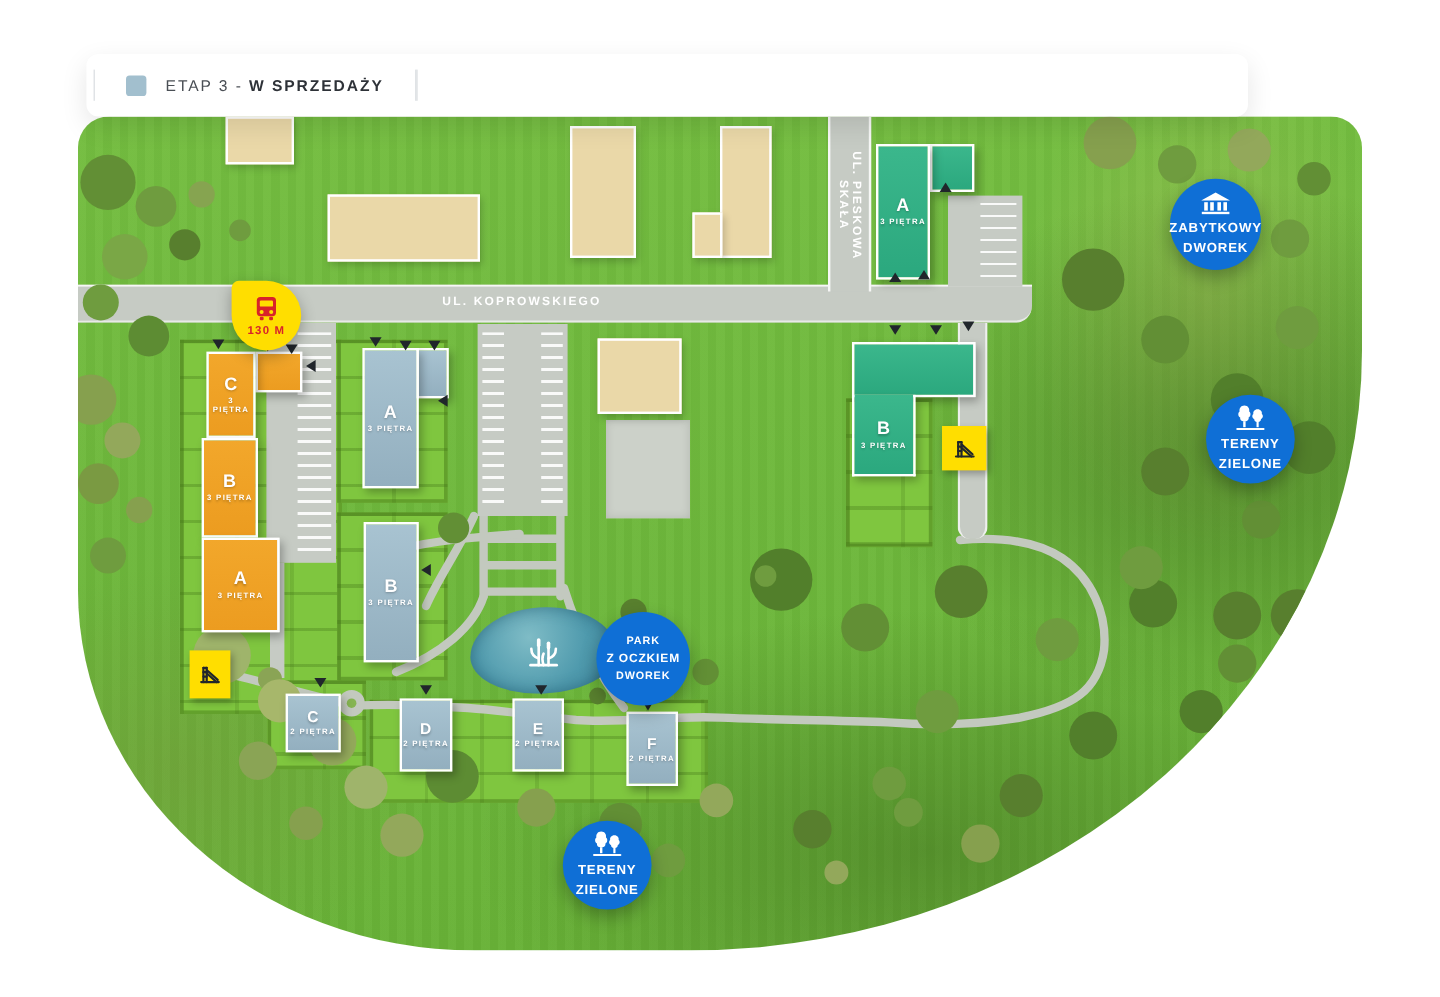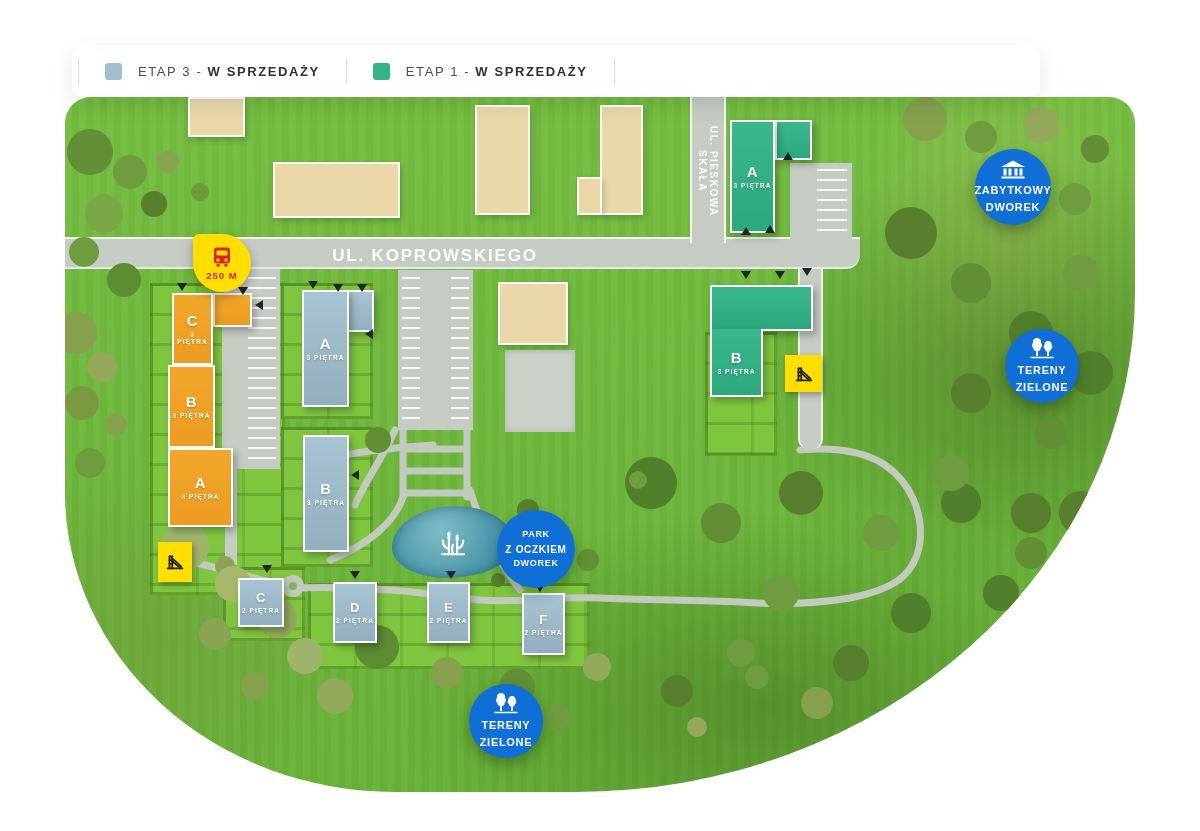--- a/index.html
+++ b/index.html
@@ -26,21 +26,21 @@
       repeating-linear-gradient(90deg, rgba(255,255,255,.025) 0 7px, rgba(0,0,0,.025) 7px 14px),
       linear-gradient(180deg,#74bd40,#68b237);}
 
   .abs{position:absolute;box-sizing:border-box;}
 
   
   .road{background:#c6cbc4;}
   .curbT{border-top:2px solid rgba(255,255,255,.85);}
   .curbB{border-bottom:2px solid rgba(255,255,255,.6);}
   .curbLR{border-left:2px solid rgba(255,255,255,.85);border-right:2px solid rgba(255,255,255,.85);}
-  .roadlabel{color:#fff;font-weight:700;letter-spacing:1.8px;font-size:17px;text-align:center;}
+  .roadlabel{color:#fff;font-weight:700;letter-spacing:1.8px;font-size:10px;text-align:center;}
   .stalls{background:repeating-linear-gradient(to bottom,#fff 0 2px,transparent 2px 10px);opacity:.9;}
 
   
   .garden{background:#7fc63f;outline:3px solid rgba(66,116,22,.45);outline-offset:-3px;
     background-image:
       repeating-linear-gradient(to bottom, rgba(58,105,18,.28) 0 3px, transparent 3px 30px),
       repeating-linear-gradient(to right, rgba(58,105,18,.18) 0 3px, transparent 3px 46px);}
 
   
   .bld{border:2px solid #fff;display:flex;flex-direction:column;align-items:center;justify-content:center;
@@ -82,24 +82,20 @@
 </head>
 <body>
 
 <div class="legend">
   <div class="sep"></div>
   <div class="legend-item">
     <span class="swatch" style="background:#A2BFCE"></span>
     <span class="legend-text"><span>ETAP 3 - </span><b>W SPRZEDAŻY</b></span>
   </div>
   <div class="sep"></div>
-  <div class="legend-item">
-    <span class="swatch" style="background:#35B287"></span>
-    <span class="legend-text"><span>ETAP 1 - </span><b>W SPRZEDAŻY</b></span>
-  </div>
   <div class="sep"></div>
 </div>
 
 <div class="map">
 
   <div class="abs garden" style="left:85px;top:186px;width:135px;height:312px;z-index:1;"></div>
   <div class="abs garden" style="left:216px;top:186px;width:92px;height:136px;z-index:1;"></div>
   <div class="abs garden" style="left:216px;top:330px;width:92px;height:140px;z-index:1;"></div>
   <div class="abs garden" style="left:158px;top:470px;width:82px;height:74px;z-index:1;"></div>
   <div class="abs garden" style="left:243px;top:486px;width:282px;height:86px;z-index:1;"></div>
@@ -273,21 +269,21 @@
 
   <div class="abs busbadge" style="left:128px;top:137px;width:58px;height:58px;">
     <svg width="24" height="24" viewBox="0 0 24 24">
       <rect x="4" y="2.5" width="16" height="16" rx="3" fill="#D8232A"></rect>
       <rect x="6.5" y="5.5" width="11" height="5" rx="1" fill="#FFDE00"></rect>
       <circle cx="8" cy="15" r="1.7" fill="#FFDE00"></circle>
         <circle cx="16" cy="15" r="1.7" fill="#FFDE00"></circle>
       <rect x="6.5" y="19" width="3.2" height="2.8" rx="1" fill="#D8232A"></rect>
       <rect x="14.3" y="19" width="3.2" height="2.8" rx="1" fill="#D8232A"></rect>
     </svg>
-    <div class="busdist">250 M</div>
+    <div class="busdist">130 M</div>
   </div>
 
   <div class="abs badge" style="left:910px;top:52px;width:76px;height:76px;">
     <svg width="28" height="20" viewBox="0 0 28 20">
       <path d="M2,8 L14,1.5 L26,8 Z" fill="#fff"></path>
       <rect x="4.5" y="9.5" width="3" height="7" fill="#fff"></rect>
       <rect x="9.5" y="9.5" width="3" height="7" fill="#fff"></rect>
       <rect x="15.5" y="9.5" width="3" height="7" fill="#fff"></rect>
       <rect x="20.5" y="9.5" width="3" height="7" fill="#fff"></rect>
       <rect x="2.5" y="17.5" width="23" height="2" fill="#fff"></rect>

